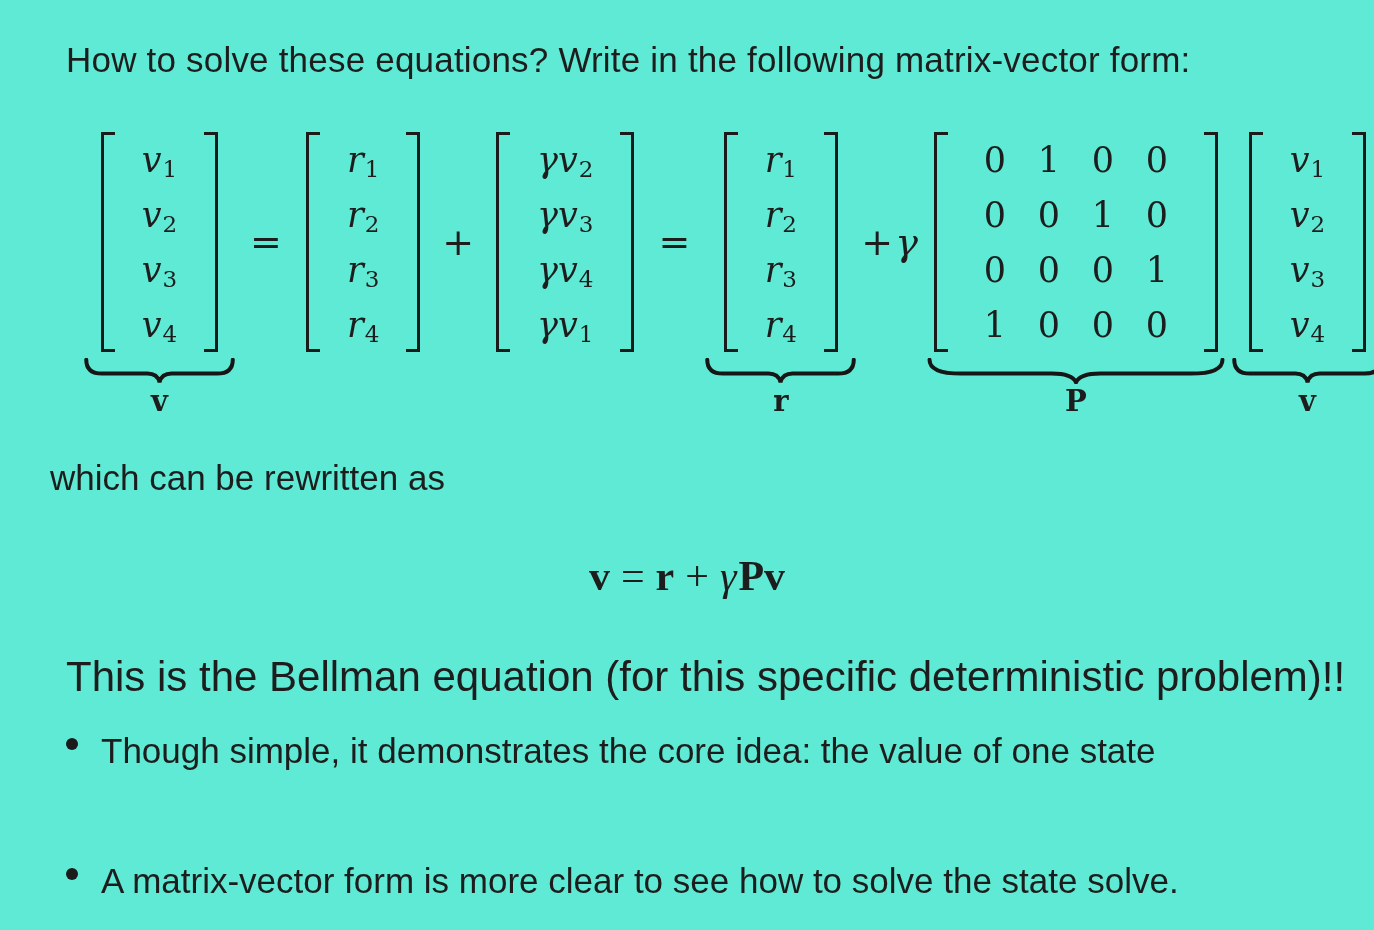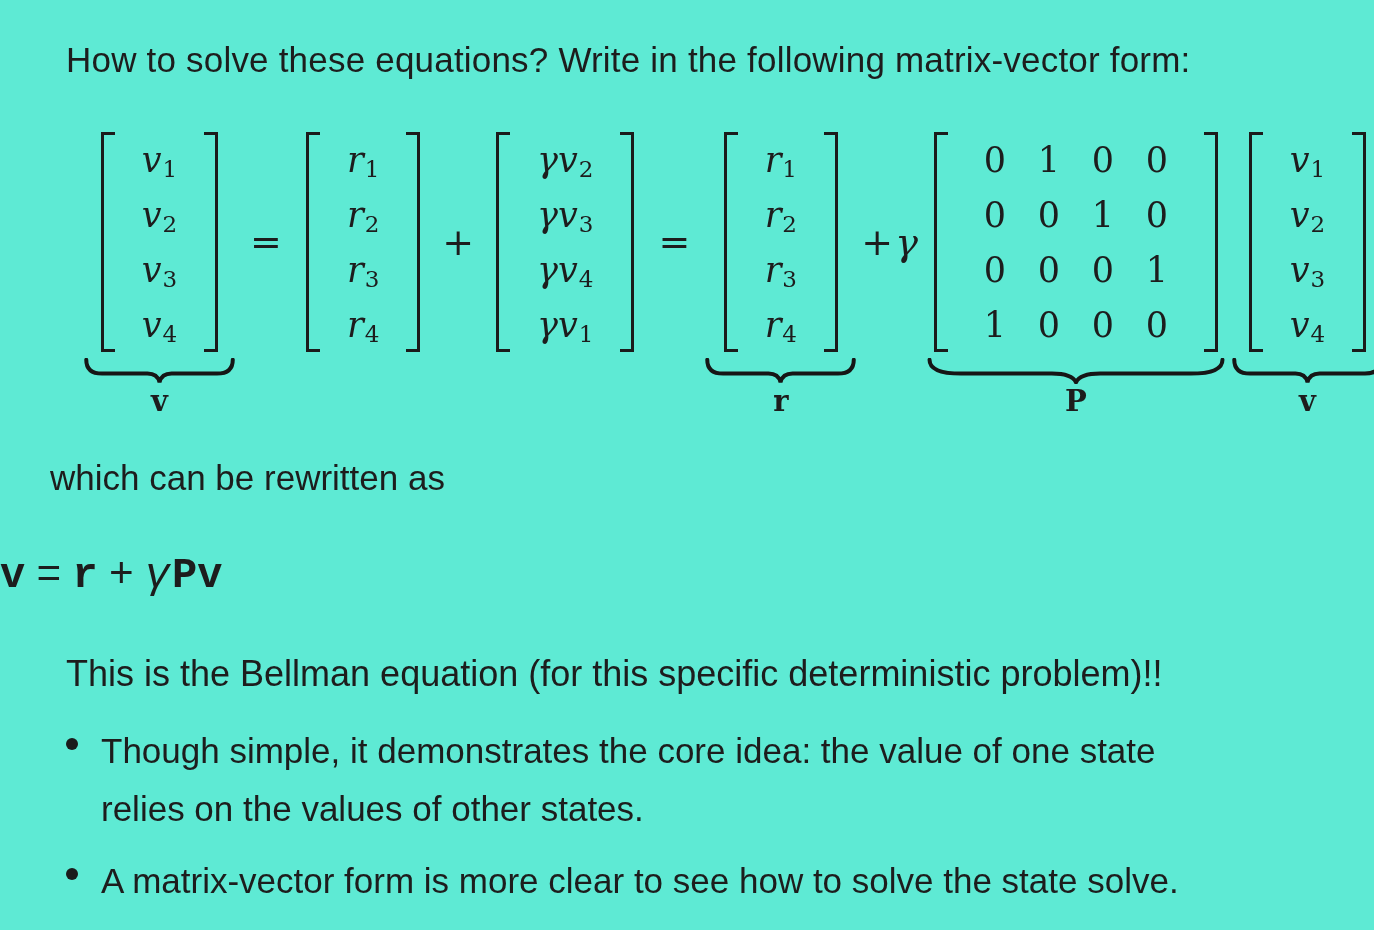--- a/index.html
+++ b/index.html
@@ -75,27 +75,28 @@
     font-family: "DejaVu Serif", serif;
     font-weight: bold;
     font-size: 29px;
     line-height: 1;
     margin-top: 3px;
   }
   
   .rewritten { position: absolute; left: 50px; top: 458px; font-size: 35px; }
   .ceq {
     position: absolute; left: 0; right: 0; top: 552px;
-    font-family: Liberation Mono, monospace;
+    text-align: center;
+    font-family: Liberation Serif, serif;
     font-size: 42px;
   }
   .ceq .b { font-weight: bold; }
   .ceq .i { font-style: italic; margin-right: 2px; }
   .ceq .mid { margin: 0 11px; }
-  .bellman { position: absolute; left: 66px; top: 653px; font-size: 36px; }
+  .bellman { position: absolute; left: 66px; top: 653px; font-size: 42px; }
   .bullet { position: absolute; left: 66px; display: flex; align-items: flex-start; }
   .bullet.b1 { top: 722px; }
   .bullet.b2 { top: 852px; }
   .dot { width: 12px; height: 12px; border-radius: 50%; background: #1b1b1b; margin-top: 16px; flex: 0 0 auto; }
   .btext { margin-left: 23px; font-size: 35px; line-height: 58px; }
 </style>
 </head>
 <body>
 
 <div class="slide">
@@ -290,21 +291,20 @@
   <div class="ceq">
     <span class="b">v</span><span class="mid">=</span><span class="b">r</span><span class="mid">+</span><span class="i">γ</span><span class="b">Pv</span>
   </div>
 
   <div class="bellman">This is the Bellman equation (for this specific deterministic problem)!!</div>
 
   <div class="bullet b1">
     <div class="dot"></div>
     <div class="btext">
       <div>Though simple, it demonstrates the core idea: the value of one state</div>
-      <div>relies on the values of other states.</div>
     </div>
   </div>
 
   <div class="bullet b2">
     <div class="dot"></div>
     <div class="btext">
       <div>A matrix-vector form is more clear to see how to solve the state solve.</div>
     </div>
   </div>
 

